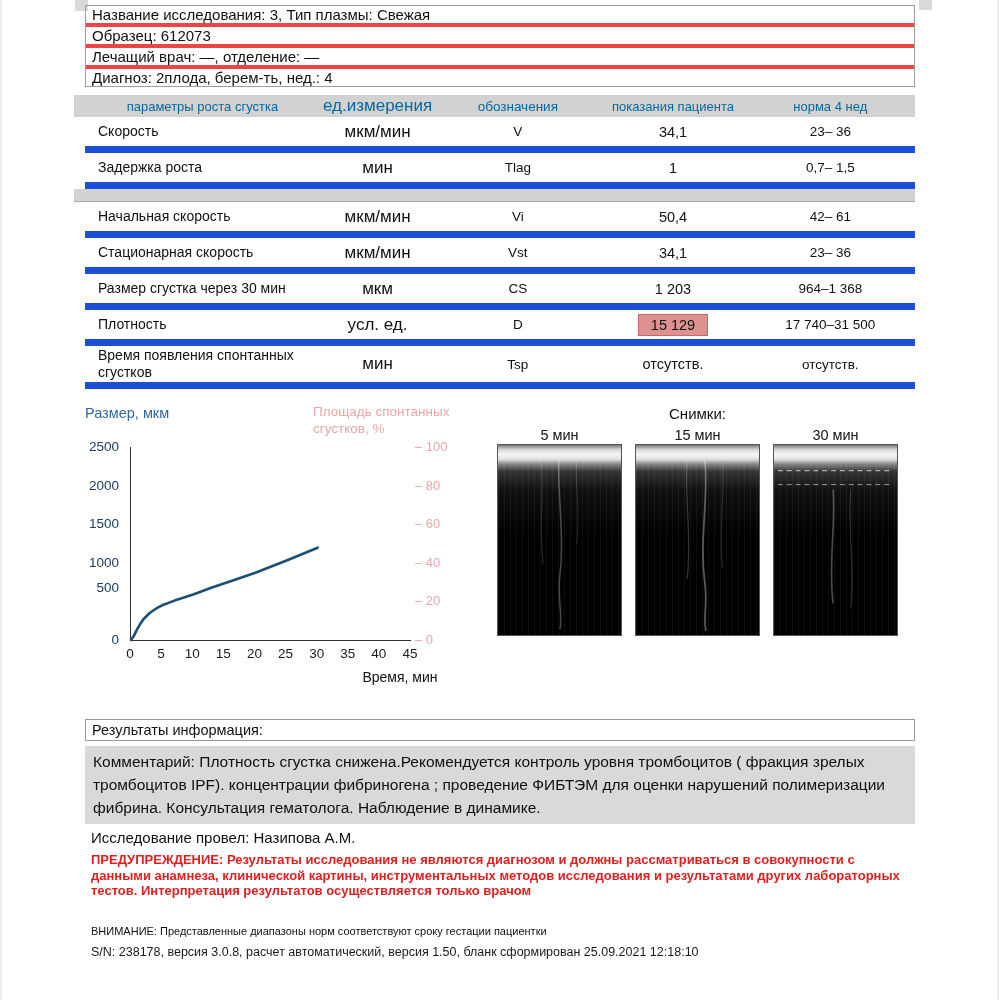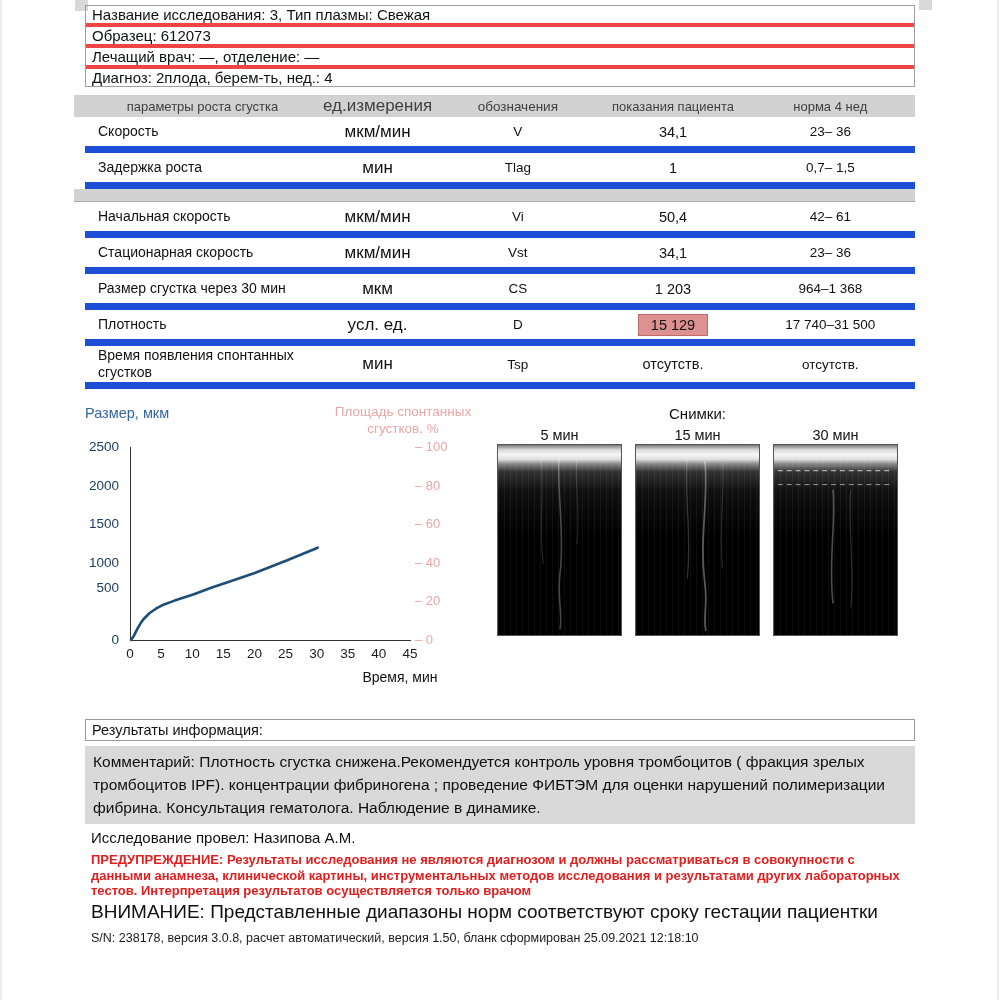--- a/index.html
+++ b/index.html
@@ -17,37 +17,37 @@
   .content{position:absolute;left:85px;top:0;width:830px;}
 
   
   .header-box{margin-top:5px;border:1px solid #9e9e9e;}
   .hline{font-size:15px;line-height:15px;padding:1px 6px;border-bottom:4px solid #ef4444;color:#0f1115;white-space:nowrap;overflow:hidden;}
   .hline:last-child{border-bottom:none;}
 
   
   .ptable{margin-top:8px;}
   .trow{display:flex;align-items:center;min-height:27px;border-bottom:7px solid #1d4ed8;padding:1px 0;}
-  .thead{background:var(--table_header_bg,#d2d2d2);min-height:20px;border-bottom:none;font-size:13px;color:#404040;
+  .thead{background:var(--table_header_bg,#d2d2d2);min-height:20px;border-bottom:none;font-size:13px;color:#0369a1;
          margin-left:-11px;padding-left:11px;}
   .sepband{height:12px;background:var(--table_header_bg,#d2d2d2);border-bottom:1px solid #a8a8a8;margin-left:-11px;}
   .c{box-sizing:border-box;}
   .c1{width:28.3%;text-align:left;padding-left:13px;font-size:14px;line-height:17px;}
   .c2{width:13.9%;text-align:center;font-size:17px;}
   .c3{width:19.9%;text-align:center;font-size:13.5px;}
   .c4{width:17.5%;text-align:center;font-size:14.5px;}
   .c5{width:20.4%;text-align:center;font-size:13.5px;}
   .thead .c1{text-align:center;padding-left:0;font-size:13px;}
   .thead .c4,.thead .c5{font-size:13px;}
   .hl{display:inline-block;background:var(--highlight_bg,#dd9191);border:1px solid var(--highlight_border,#c06a6a);padding:2px 12px;}
 
   
   .chart-section{position:relative;height:292px;margin-top:12px;}
   .ylabel-left{position:absolute;left:0;top:4px;color:var(--accent_blue,#33679b);font-size:14.5px;}
-  .ylabel-right{position:absolute;left:228px;top:2px;width:180px;text-align:center;color:var(--accent_pink,#e8a7a7);font-size:13.5px;line-height:17px;}
+  .ylabel-right{position:absolute;left:228px;top:2px;width:180px;text-align:left;color:var(--accent_pink,#e8a7a7);font-size:13.5px;line-height:17px;}
   .plot{position:absolute;left:45px;top:46px;width:280px;height:193px;
         border-left:1.5px solid #333;border-bottom:1.5px solid #333;}
   #plot-svg{position:absolute;left:0;top:0;width:100%;height:100%;overflow:visible;}
   #y-left-ticks{position:absolute;left:0;top:46px;width:40px;height:193px;}
   .ytick-left{position:absolute;right:6px;width:40px;text-align:right;font-size:13.5px;color:#1c3c61;}
   #y-right-ticks{position:absolute;left:330px;top:46px;width:48px;height:193px;}
   .ytick-right{position:absolute;left:0;font-size:13px;color:var(--accent_pink,#e8a7a7);white-space:nowrap;}
   .ytick-right::before{content:"– ";}
   #x-ticks{position:absolute;left:45px;top:245px;width:280px;height:16px;}
   .xtick{position:absolute;transform:translateX(-50%);font-size:13.5px;color:#1c1c1c;}
@@ -62,21 +62,21 @@
       repeating-linear-gradient(90deg, rgba(255,255,255,0.05) 0px, rgba(255,255,255,0.05) 1px, transparent 1px, transparent 6px),
       linear-gradient(180deg,#777 0%,#d9d9d9 2.5%,#f5f5f5 5%,#e0e0e0 7.5%,#888 10%,#333 14%,#101010 24%,#000 48%);}
   .snapshot.s1{left:412px;} .snapshot.s2{left:550px;} .snapshot.s3{left:688px;}
   .snapshot svg{position:absolute;left:0;top:0;width:100%;height:100%;}
 
   
   .tech-box{margin-top:26px;border:1px solid #9a9a9a;height:20px;line-height:20px;padding:0 6px;font-size:14.5px;}
   .comment{margin-top:5px;background:var(--comment_bg,#d9d9d9);padding:4px 8px 5px 8px;font-size:15.5px;line-height:23px;color:#101010;}
   .performed{margin-top:5px;padding-left:6px;font-size:15px;}
   .warning{margin-top:6px;padding-left:6px;padding-right:4px;color:var(--warning_red,#e02020);font-size:13px;line-height:15.5px;font-weight:bold;}
-  .attention{margin-top:2px;padding-left:6px;font-size:19px;}
+  .attention{margin-top:26px;padding-left:6px;font-size:11px;}
   .sn{margin-top:8px;padding-left:6px;font-size:12.5px;color:#1a1a1a;}
 </style>
 </head>
 <body>
 
 <div>
   <div class="artifact a-left"></div>
   <div class="artifact a-right"></div>
 
   <div class="content">

